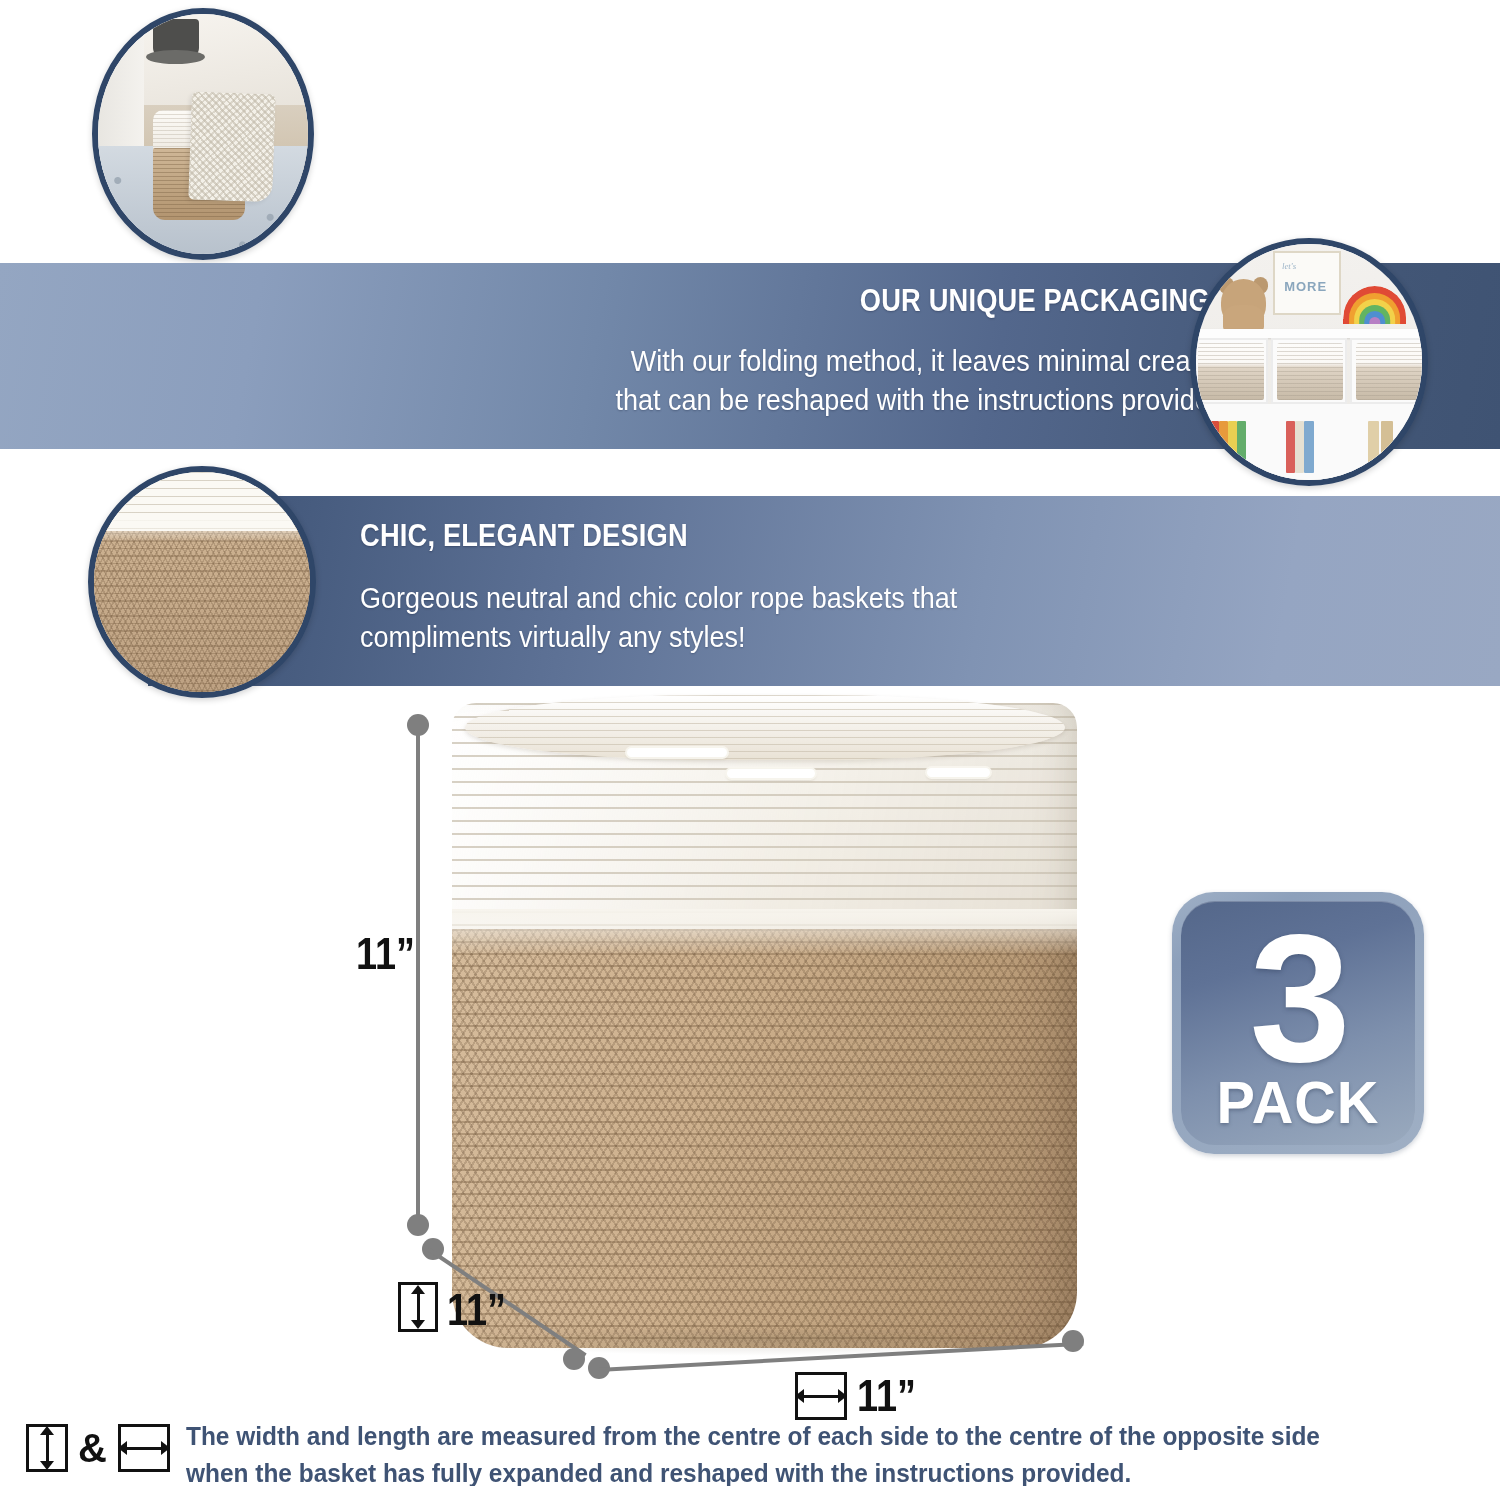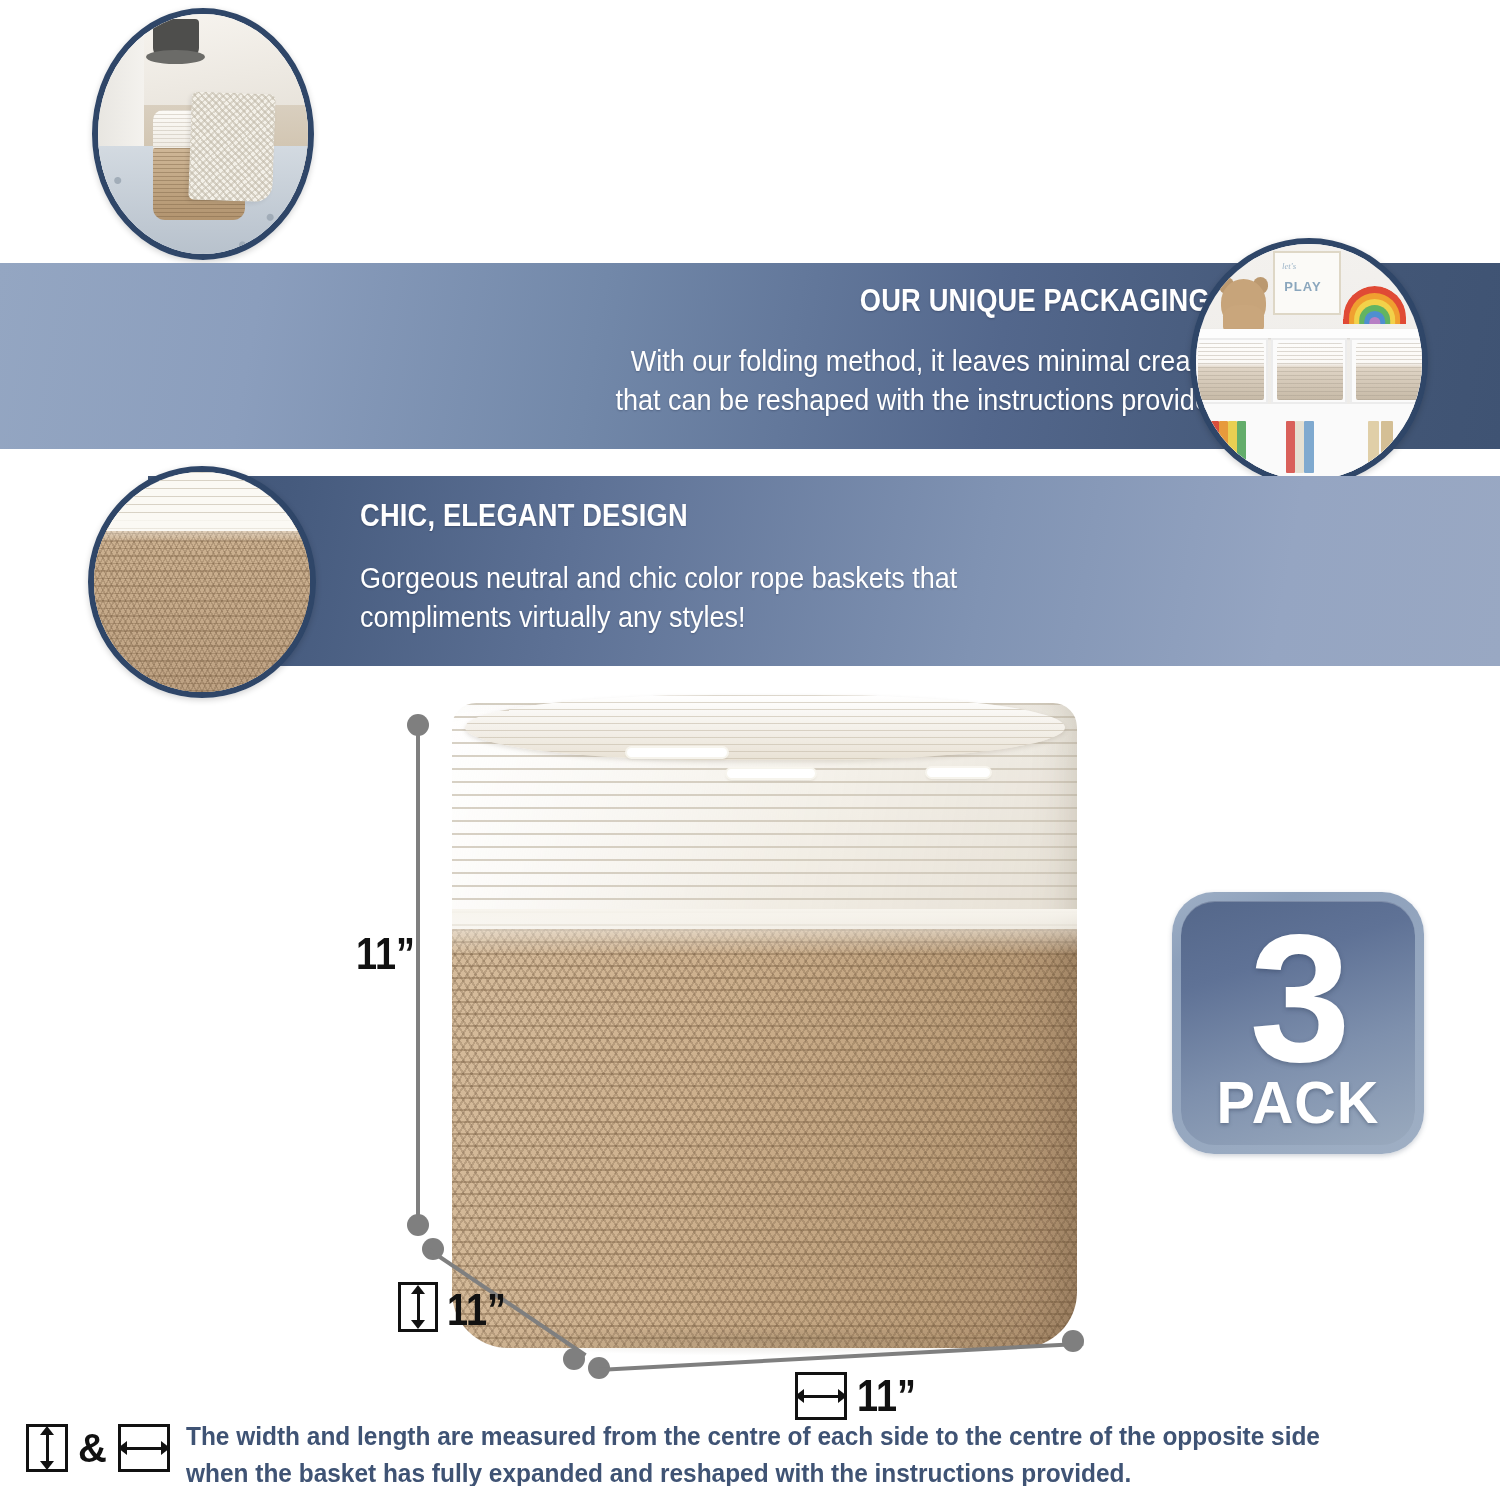--- a/index.html
+++ b/index.html
@@ -47,21 +47,21 @@
   #banner2 {
     left: 0px; top: 263px; width: 1500px; height: 186px;
     background: linear-gradient(100deg,
       #94a6c2 0px, #8b9ebd 260px, #7288a9 600px,
       #53678c 1000px, #445878 1290px, #3f5373 100%);
   }
   #banner2 .t2 { right: 290px; top: 20px; text-align: right; }
   #banner2 .b2 { right: 268px; top: 78px; text-align: right; }
 
   #banner3 {
-    left: 148px; top: 476px; width: 1352px; height: 190px;
+    left: 148px; top: 496px; width: 1352px; height: 190px;
     background: linear-gradient(100deg,
       #3f5374 0px, #455a7d 140px, #5d7195 430px,
       #8093b3 840px, #95a5c2 1140px, #99a8c3 100%);
   }
   #banner3 .t3 { left: 212px; top: 22px; }
   #banner3 .b3 { left: 212px; top: 82px; }
 
   
   .photo-circle {
     position: absolute;
@@ -295,21 +295,21 @@
     <div class="banner-text banner-body right-al b2">
       <div>With our folding method, it leaves minimal creases</div>
       <div>that can be reshaped with the instructions provided.</div>
     </div>
   </div>
 
   <div class="photo-circle" id="circle2">
     <div class="c2-wall"></div>
     <div class="c2-frame"></div>
     <div class="c2-frTxt1">let's</div>
-    <div class="c2-frTxt2">PLAY</div>
+    <div class="c2-frTxt2">MORE</div>
     <div class="c2-tEar1"></div>
     <div class="c2-tEar2"></div>
     <div class="c2-teddy"></div>
     <div class="c2-tBody"></div>
     <div class="c2-rbow">
       <i style="width:100%;height:100%;background:#e04a35;"></i>
       <i style="width:82%;height:82%;background:#f0a030;"></i>
       <i style="width:66%;height:66%;background:#f2d24a;"></i>
       <i style="width:50%;height:50%;background:#62b462;"></i>
       <i style="width:34%;height:34%;background:#4f8fd0;"></i>

